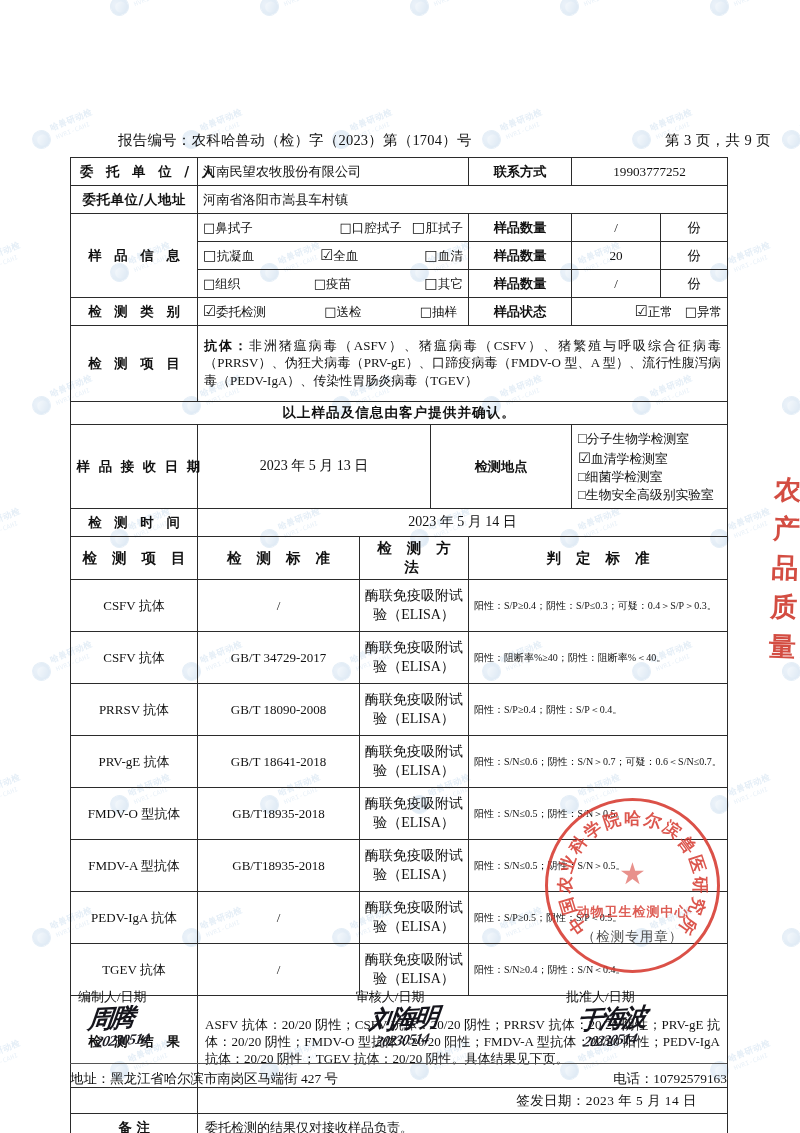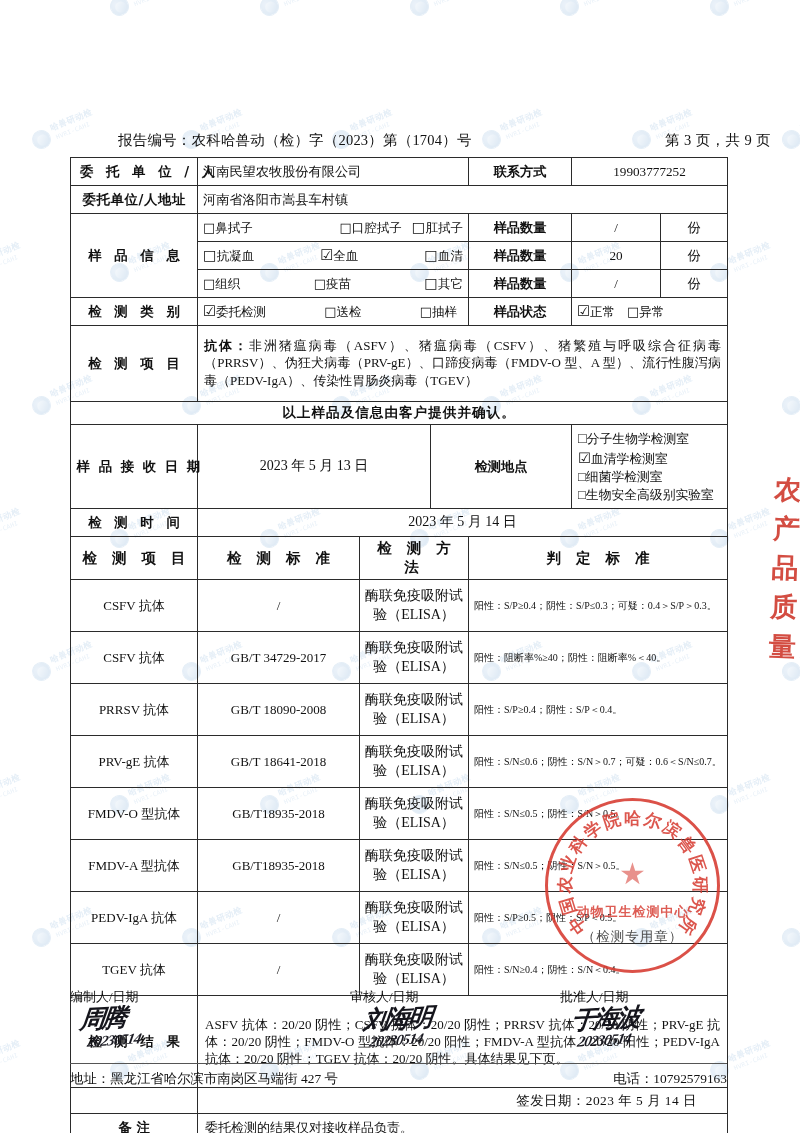--- a/index.html
+++ b/index.html
@@ -148,21 +148,21 @@
     padding:5px 7px !important;
   }
   .issue{ text-align:right; padding-right:30px !important; font-size:13.4px; letter-spacing:.5px;}
   .remark{ font-size:13px; padding-left:7px !important; }
 
   
   .sigrow{
     position:absolute; left:70px; top:988px; width:657px;
     display:flex;
   }
-  .sigcol{ position:relative; }
+  .sigcol{ position:relative;margin-left:8px; }
   .sigcol .cap{ font-size:13px; }
   .sig-ink{
     position:absolute; top:14px; left:10px;
     font-family:"DejaVu Serif",serif;
     color:#15151c;
   }
   .sig-name{
     font-size:25px; font-style:italic; font-weight:700;
     transform:skewX(-9deg) rotate(-3deg);
     letter-spacing:-3px;
@@ -637,21 +637,21 @@
               <span class="cb">□</span><span>送检</span>
             </span>
             <span style="flex:1"></span>
             <span>
               <span class="cb">□</span><span>抽样</span>
             </span>
             <span style="width:6px"></span>
           </div>
         </td>
         <td class="ctr bold-sans">样品状态</td>
-        <td colspan="2" class="chk" style="text-align:left;">
+        <td colspan="2" class="chk" style="text-align:right;">
           <span>
             <span class="cbbig">☑</span><span>正常</span>
           </span>
           <span style="display:inline-block;width:4px"></span>
           <span>
             <span class="cb">□</span><span>异常</span>
           </span>
         </td>
       </tr>
 

